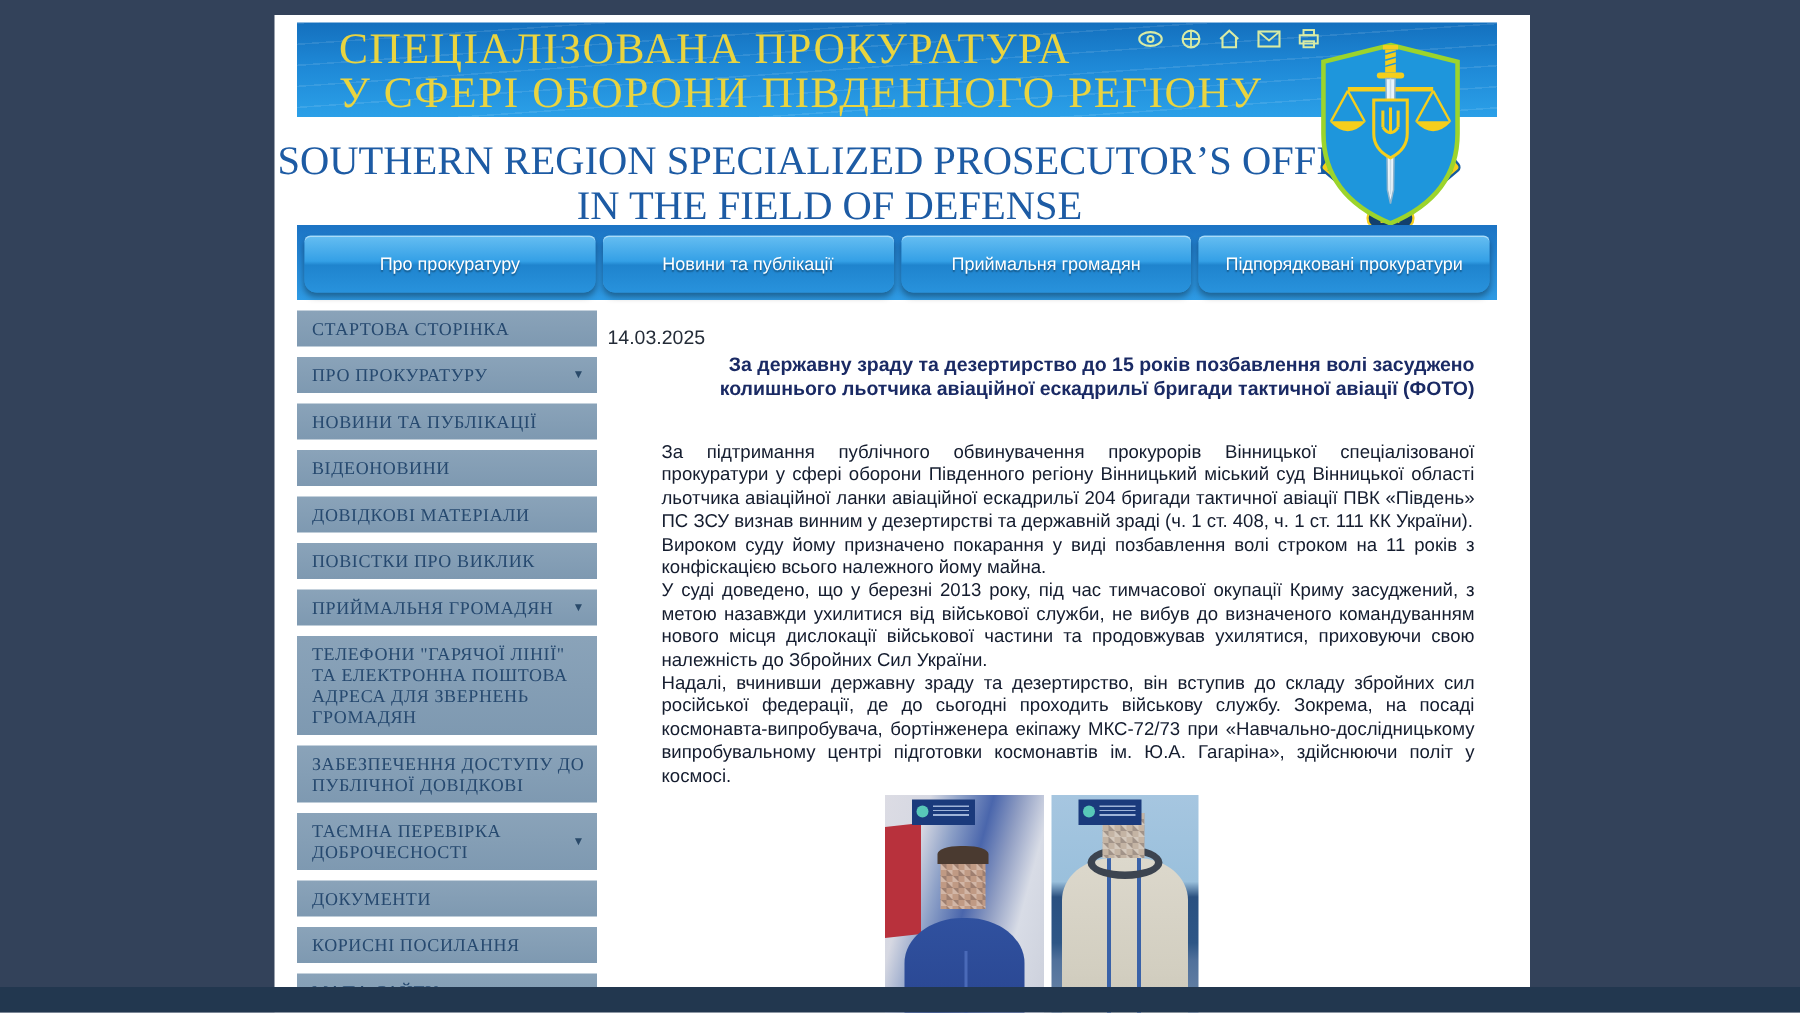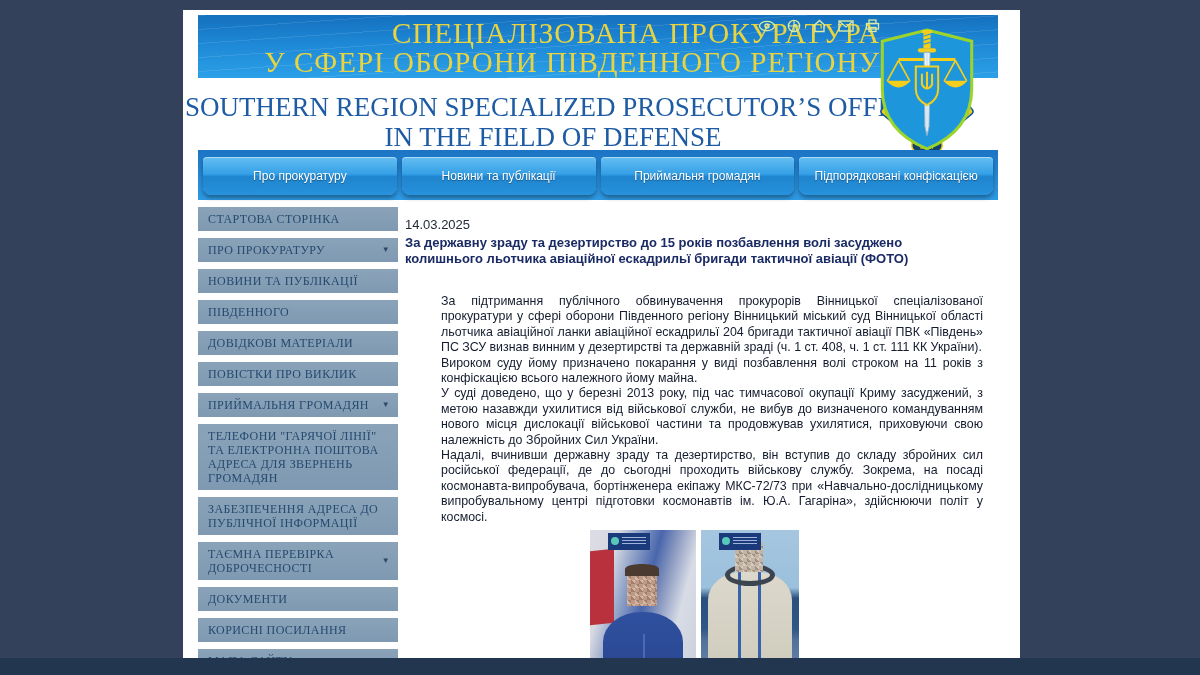--- a/index.html
+++ b/index.html
@@ -7,23 +7,23 @@
   body { position:relative; background:#33425A; font-family:"Liberation Sans", sans-serif; }
 
   .page { position:absolute; left:183px; top:10px; width:837px; height:665px; background:#ffffff; }
 
   
   .banner { position:absolute; left:15px; top:5px; width:800px; height:63px;
     background:
       repeating-linear-gradient(176deg, rgba(255,255,255,0.10) 0 1px, rgba(255,255,255,0) 1px 14px),
       linear-gradient(180deg,#1470BE 0%, #1E88D6 45%, #2BA0E8 100%);
   }
-  .banner-title { text-align:right; padding:4px 118px 0 0; color:#E9D440;
+  .banner-title { text-align:left; padding:4px 118px 0 0; color:#E9D440;
     font-family:"Liberation Serif", serif; font-size:29px; line-height:29px;
-    letter-spacing:1px; white-space:nowrap; }
+    letter-spacing:1px; white-space:nowrap;margin-left:28px; }
   .banner-icons { position:absolute; top:4px; right:118px; display:flex; gap:11px; align-items:center; }
   .banner-icons svg { display:block; }
 
   
   .eng-title { position:absolute; left:0; top:82px; width:740px; text-align:center;
     color:#1D5BA4; font-family:"Liberation Serif", serif; font-size:27px; line-height:30px; }
 
   
   .emblem { position:absolute; left:693px; top:18px; width:102px; height:128px; }
 
@@ -44,21 +44,21 @@
     color:#26496F; font-family:"Liberation Serif", serif; font-size:12px;
     line-height:14px; letter-spacing:.4px; padding:5px 8px 5px 10px;
     display:flex; align-items:center; justify-content:space-between; gap:4px;
     cursor:pointer; min-height:24px; }
   .side-item .arrow { color:#2A4A6A; font-size:8px; flex:0 0 auto; }
 
   
   .content { position:absolute; left:222px; top:197px; width:578px; color:#141C2E; }
   .date { font-size:13px; color:#242C38; margin:10px 0 3px; }
   .headline { font-size:13px; font-weight:bold; color:#1A2A64; line-height:15.5px;
-    margin-bottom:28px; }
+    margin-bottom:28px;text-align:right; }
   .content p { font-size:12.4px; line-height:15.4px; text-align:justify;margin-left:36px; }
 
   
   .photos { margin-top:5px; display:flex; justify-content:center; gap:5px; }
   .photo { position:relative; height:170px; overflow:hidden; }
   .photo-1 { width:106px;
     background:linear-gradient(105deg,#DCDCE4 0%, #D6D8E2 20%, #8FA2C8 33%, #4A66AC 48%, #8E9CC2 60%, #D8DCE6 74%, #C9CDD9 100%); }
   .photo-2 { width:98px;
     background:linear-gradient(180deg,#A6C6E0 0%, #9AC0DC 34%, #2A5080 40%, #2E5686 58%, #51719B 65%, #8098B4 100%); }
   .red-flag { position:absolute; left:0; top:20px; width:24px; height:74px; background:#B8313C;
@@ -160,52 +160,52 @@
       <line x1="50" y1="24" x2="50" y2="100" stroke="#C5DAE8" stroke-width="1"></line>
       <path d="M39 38 H61 V60 C61 68 56 73 50 76 C44 73 39 68 39 60 Z" fill="#1E96DC" stroke="#F5CE1C" stroke-width="2"></path>
       <path d="M45 45 V56 M50 43 V59 M55 45 V56 M45 56 Q50 63 55 56" stroke="#F5CE1C" stroke-width="2" fill="none"></path>
     </svg>
   </div>
 
   <div class="navbar">
     <button class="nav-btn">Про прокуратуру</button>
     <button class="nav-btn">Новини та публікації</button>
     <button class="nav-btn">Приймальня громадян</button>
-    <button class="nav-btn">Підпорядковані конфіскацією</button>
+    <button class="nav-btn">Підпорядковані прокуратури</button>
   </div>
 
   <div class="sidebar">
     <div class="side-item">
         <span>СТАРТОВА СТОРІНКА</span>
       </div>
     <div class="side-item">
         <span>ПРО ПРОКУРАТУРУ</span>
         <span class="arrow">▼</span>
       </div>
     <div class="side-item">
         <span>НОВИНИ ТА ПУБЛІКАЦІЇ</span>
       </div>
     <div class="side-item">
-        <span>ПІВДЕННОГО</span>
+        <span>ВІДЕОНОВИНИ</span>
       </div>
     <div class="side-item">
         <span>ДОВІДКОВІ МАТЕРІАЛИ</span>
       </div>
     <div class="side-item">
         <span>ПОВІСТКИ ПРО ВИКЛИК</span>
       </div>
     <div class="side-item">
         <span>ПРИЙМАЛЬНЯ ГРОМАДЯН</span>
         <span class="arrow">▼</span>
       </div>
     <div class="side-item">
         <span>ТЕЛЕФОНИ "ГАРЯЧОЇ ЛІНІЇ" ТА ЕЛЕКТРОННА ПОШТОВА АДРЕСА ДЛЯ ЗВЕРНЕНЬ ГРОМАДЯН</span>
       </div>
     <div class="side-item">
-        <span>ЗАБЕЗПЕЧЕННЯ АДРЕСА ДО ПУБЛІЧНОЇ ІНФОРМАЦІЇ</span>
+        <span>ЗАБЕЗПЕЧЕННЯ ДОСТУПУ ДО ПУБЛІЧНОЇ ДОВІДКОВІ</span>
       </div>
     <div class="side-item">
         <span>ТАЄМНА ПЕРЕВІРКА ДОБРОЧЕСНОСТІ</span>
         <span class="arrow">▼</span>
       </div>
     <div class="side-item">
         <span>ДОКУМЕНТИ</span>
       </div>
     <div class="side-item">
         <span>КОРИСНІ ПОСИЛАННЯ</span>

